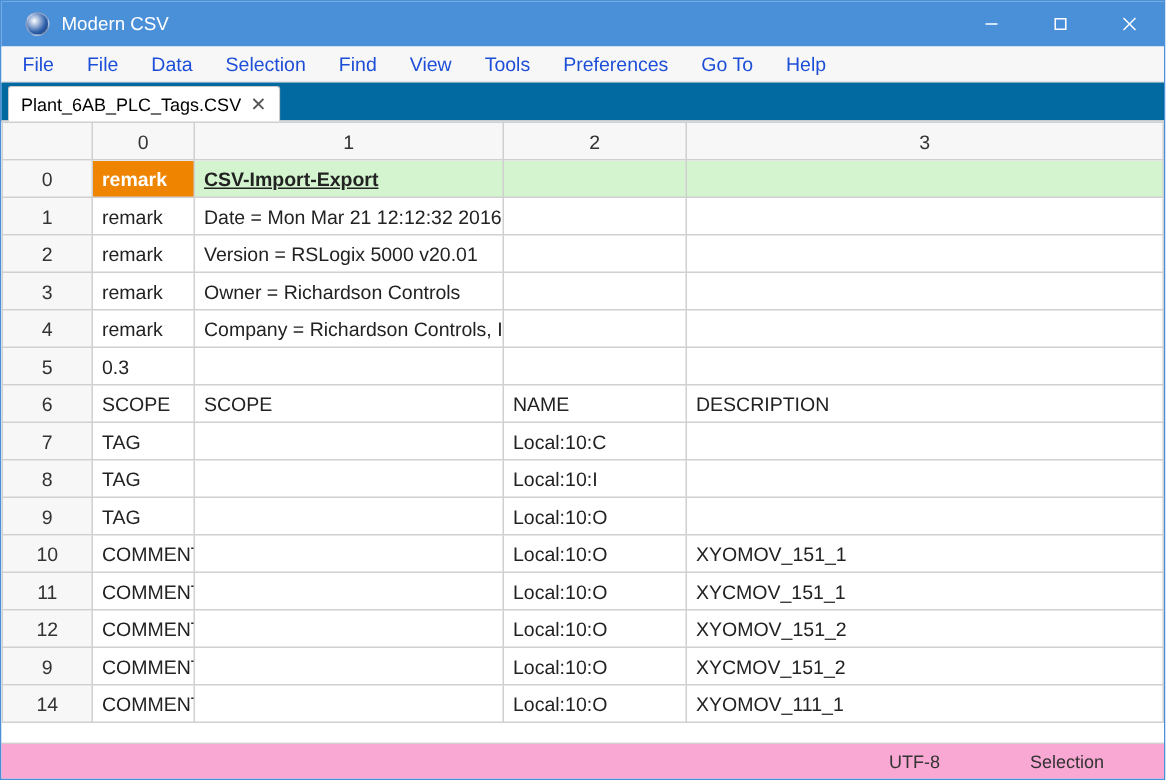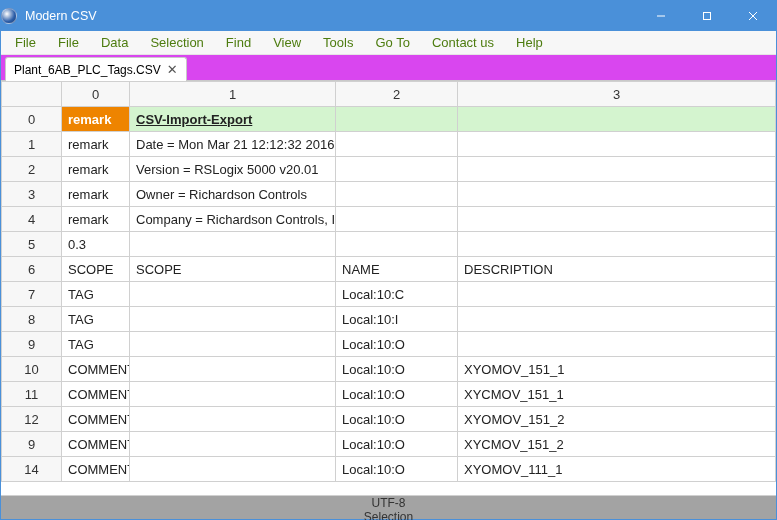--- a/index.html
+++ b/index.html
@@ -1,42 +1,42 @@
 <!DOCTYPE html>
 <html><head>
 <meta charset="utf-8">
 <style>
   * { box-sizing: border-box; margin: 0; padding: 0; }
   html, body { width: 777px; height: 520px; overflow: hidden; font-family: "Segoe UI", Tahoma, sans-serif; font-size: 13px; background: #fff; }
   .window { width: 777px; height: 520px; border: 1px solid #4a90d9; display: flex; flex-direction: column; }
-  .titlebar { height: 30px; background: #4a90d9; color: #fff; display: flex; align-items: center; padding-left: 0; }
+  .titlebar { height: 30px; background: #4a90d9; color: #fff; display: flex; align-items: center; padding-left: 16px; }
   .titlebar .app-icon { width: 16px; height: 16px; border-radius: 50%; background: radial-gradient(circle at 35% 35%, #fff 0%, #2b5da8 60%, #1a3a6b 100%); margin-right: 8px; border:1px solid rgba(255,255,255,.4); }
   .titlebar .title { flex: 1; font-size: 12.5px; }
   .titlebar .winbtns { display: flex; height: 100%; }
   .titlebar .winbtn { width: 46px; display: flex; align-items: center; justify-content: center; cursor: pointer; }
   .titlebar .winbtn svg { stroke: #fff; stroke-width: 1; fill: none; }
   .menubar { height: 24px; background: #f7f7f7; border-bottom: 1px solid #e5e5e5; display: flex; align-items: center; padding: 0 4px; gap: 2px; }
-  .menubar .menuitem { padding: 15px 10px; cursor: default; font-size: 13px; color: #4d7c0f; }
-  .tabstrip { height: 26px; background: #d946ef; display: flex; align-items: flex-end; padding-left: 4px; border-bottom: 1px solid #c9c9c9; }
+  .menubar .menuitem { padding: 15px 10px; cursor: default; font-size: 13px; color: #1d4ed8; }
+  .tabstrip { height: 26px; background: #0369a1; display: flex; align-items: flex-end; padding-left: 4px; border-bottom: 1px solid #c9c9c9; }
   .tab { height: 24px; background: #fff; border: 1px solid #c9c9c9; border-bottom: none; border-radius: 3px 3px 0 0; display: flex; align-items: center; padding: 0 8px; font-size: 12px; gap: 6px; position: relative; top:1px; }
   .tab .close { font-size: 13px; color: #555; cursor: pointer; line-height: 1; }
   .grid-wrap { flex: 1; overflow: hidden; background: #fff; position: relative; }
   table.grid { border-collapse: collapse; width: 100%; table-layout: fixed; }
   table.grid th, table.grid td { border: 1px solid #d0d0d0; height: 25px; padding: 0 6px; text-align: left; font-size: 13px; color: #222; overflow: hidden; white-space: nowrap; }
   table.grid th { background: #f7f7f7; font-weight: normal; text-align: center; color: #333; }
   table.grid .rowhdr { background: #f7f7f7; text-align: center; width: 60px; font-weight: normal; color: #333; }
   .col-corner { width: 60px; }
   .col-0 { width: 68px; }
   .col-1 { width: 206px; }
   .col-2 { width: 122px; }
   .col-3 { width: auto; }
   tr.sel td.c0 { background: #ee8400; color: #fff; font-weight: bold; }
   tr.sel td.c1 { background: #d4f4cf; font-weight: bold; color:#222;text-decoration:underline; }
   tr.sel td.c2, tr.sel td.c3 { background: #d4f4cf; }
-  .statusbar { height: 24px; border-top: 1px solid #d0d0d0; display: flex; align-items: center; font-size: 12px; color: #333; padding: 0 10px; background: #a3a3a3; flex-direction: column; }
+  .statusbar { height: 24px; border-top: 1px solid #d0d0d0; display: flex; align-items: center; font-size: 12px; color: #333; padding: 0 10px; background: #f9a8d4; }
   .statusbar .spacer { flex: 1; }
   .statusbar .cell { padding: 0 30px; }
 </style>
 </head>
 <body>
 
 <div class="window">
 
   <div class="titlebar">
     <div class="app-icon"></div>
@@ -62,22 +62,22 @@
   </div>
 
   <div class="menubar">
     <div class="menuitem">File</div>
     <div class="menuitem">File</div>
     <div class="menuitem">Data</div>
     <div class="menuitem">Selection</div>
     <div class="menuitem">Find</div>
     <div class="menuitem">View</div>
     <div class="menuitem">Tools</div>
+    <div class="menuitem">Preferences</div>
     <div class="menuitem">Go To</div>
-    <div class="menuitem">Contact us</div>
     <div class="menuitem">Help</div>
   </div>
 
   <div class="tabstrip">
     <div class="tab">
       <span>Plant_6AB_PLC_Tags.CSV</span>
       <span class="close">✕</span>
     </div>
   </div>
 

